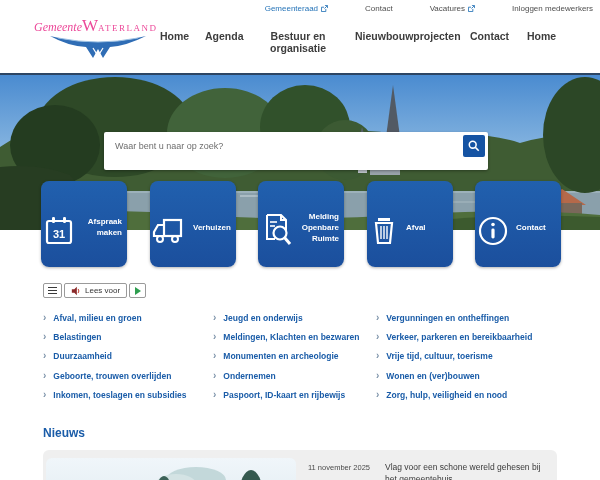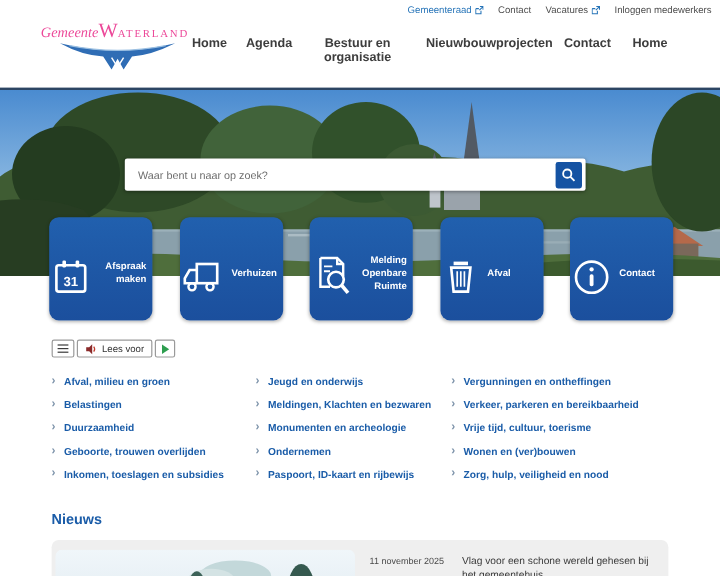--- a/index.html
+++ b/index.html
@@ -1,42 +1,42 @@
 <!DOCTYPE html>
 <html><head>
 <meta charset="utf-8">
 <style>
   html,body{margin:0;padding:0;background:#fff;}
   body{font-family:"Liberation Sans",sans-serif;}
   .page{position:relative;width:600px;height:480px;background:#fff;overflow:hidden;}
 
   
   .topbar{position:absolute;top:4px;right:7px;display:flex;gap:12px;align-items:center;font-size:8px;color:#4e4e4e;}
-  .tb-link{display:flex;align-items:center;gap:3px;cursor:pointer;white-space:nowrap;}
+  .tb-link{display:flex;align-items:center;gap:3px;cursor:pointer;white-space:nowrap;margin-left:25px;}
   .tb-link.blue{color:#2674b8;}
   .ext-icon svg{display:block;}
 
   
   .logo{position:absolute;left:34px;top:16px;width:130px;cursor:pointer;}
   .logo-line{white-space:nowrap;color:#ec4899;}
   .logo-prefix{font-family:"Liberation Serif",serif;font-style:italic;font-size:12px;}
   .logo-initial{font-family:"Liberation Serif",serif;font-size:17px;letter-spacing:0;}
   .logo-rest{font-family:"Liberation Serif",serif;font-size:9px;letter-spacing:1.5px;}
   .logo-wave{margin-top:-2px;margin-left:14px;display:block;}
 
   
   .nav-item{position:absolute;top:30px;font-size:10.5px;font-weight:bold;color:#3d3d3d;cursor:pointer;white-space:nowrap;}
   .nav-item.wrap{white-space:normal;text-align:center;width:58px;line-height:12px;}
 
   
   .hero{position:absolute;left:0;top:73px;width:600px;height:157px;border-top:2px solid #2c4563;box-sizing:border-box;}
   .hero svg{display:block;}
 
   
-  .searchbar{position:absolute;left:104px;top:132px;width:384px;height:27px;background:#fff;border-radius:2px;box-shadow:0 1px 3px rgba(0,0,0,.35);}
+  .searchbar{position:absolute;left:104px;top:132px;width:384px;height:38px;background:#fff;border-radius:2px;box-shadow:0 1px 3px rgba(0,0,0,.35);}
   .search-input{position:absolute;left:0;top:0;width:352px;height:27px;border:none;outline:none;background:transparent;font-family:"Liberation Sans",sans-serif;font-size:9px;color:#333;padding:0 0 0 11px;box-sizing:border-box;}
   .search-input::placeholder{color:#6e6e6e;opacity:1;}
   .search-btn{position:absolute;right:3px;top:2.5px;width:22px;height:22px;background:#1553a3;border:none;border-radius:2px;cursor:pointer;display:flex;align-items:center;justify-content:center;padding:0;}
 
   
   .tile{position:absolute;top:181px;width:86px;height:86px;background:linear-gradient(#2160ae,#1b4f9d);border-radius:8px;cursor:pointer;display:flex;flex-direction:row;align-items:center;box-shadow:0 1px 3px rgba(0,0,0,.3);}
   .tile-icon{height:50px;display:flex;align-items:flex-end;justify-content:center;padding-top:6px;box-sizing:border-box;}
   .tile-label{margin-top:6px;font-size:8px;font-weight:bold;color:#fff;text-align:right;line-height:11px;padding:0 5px;}
 
   

